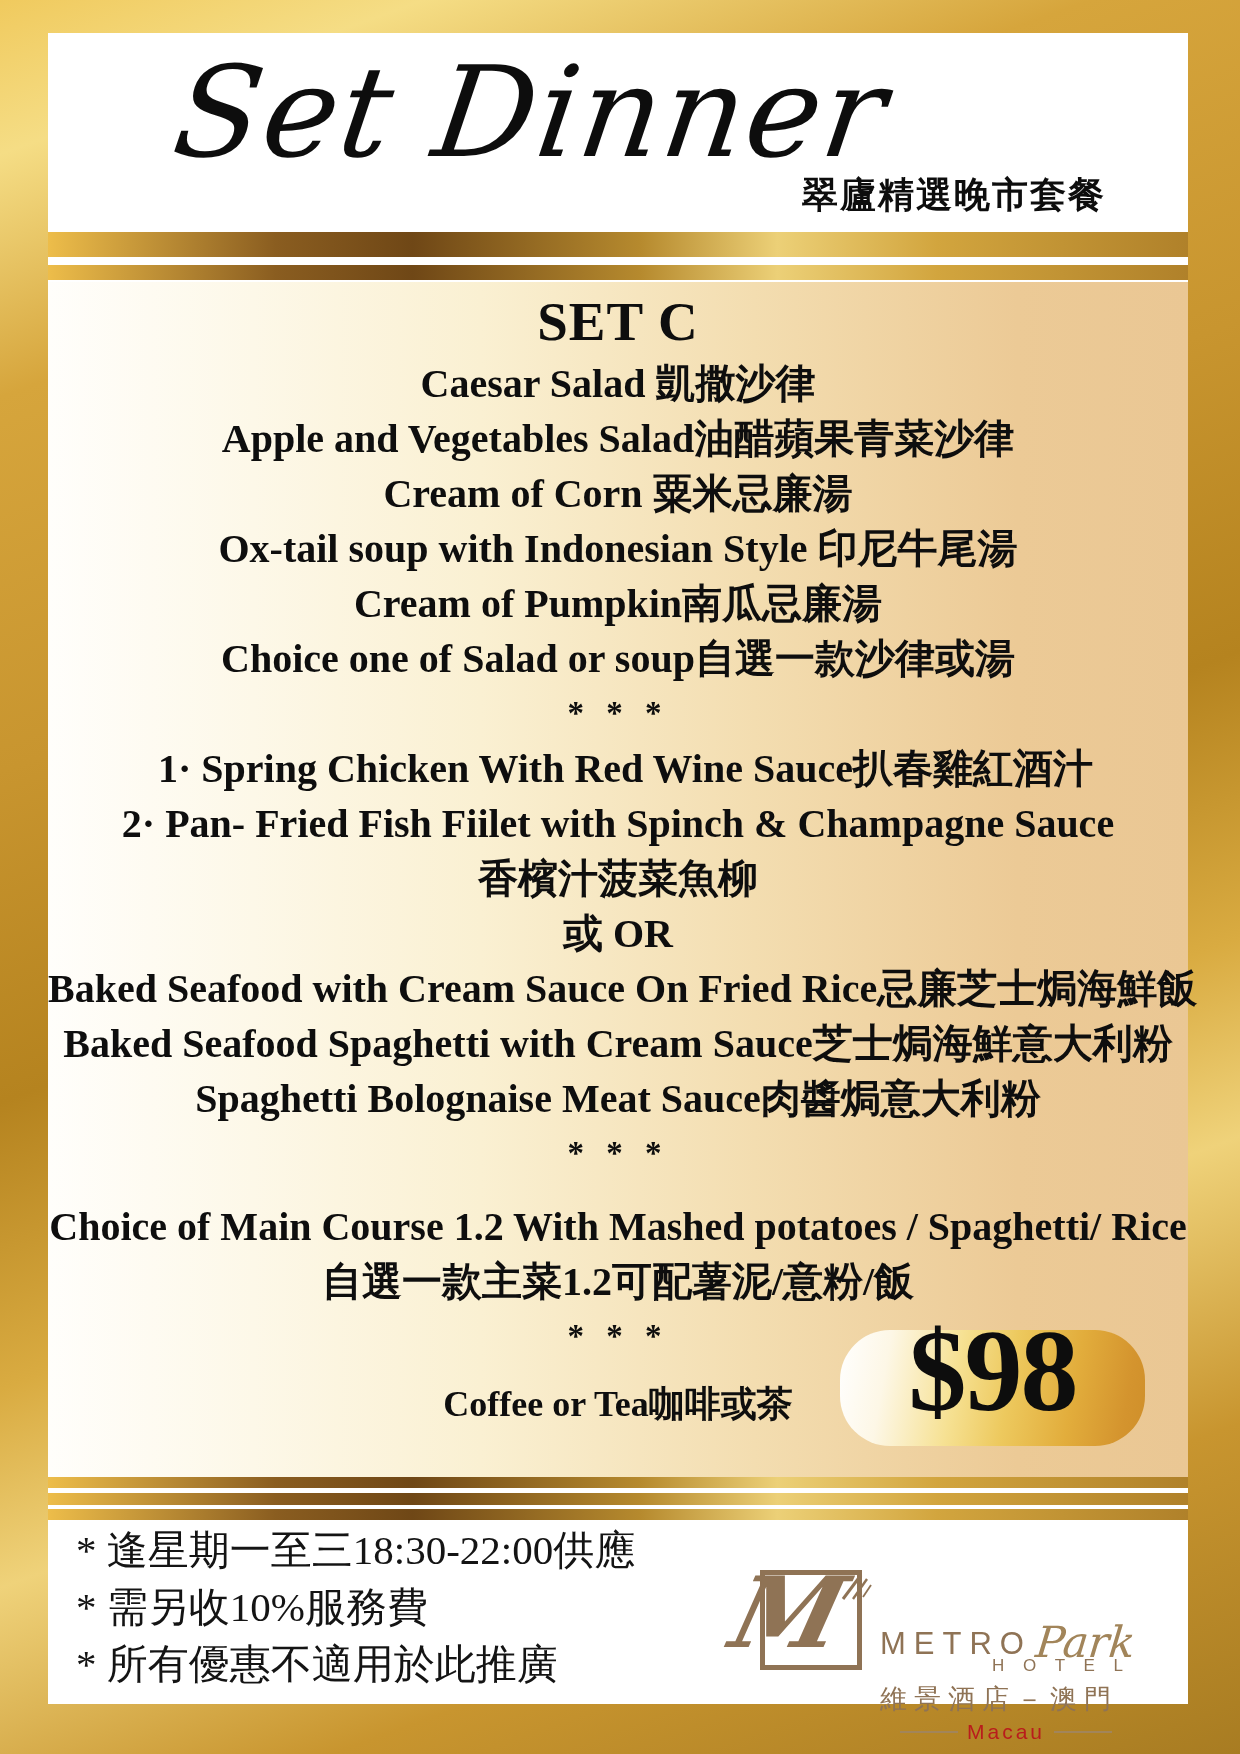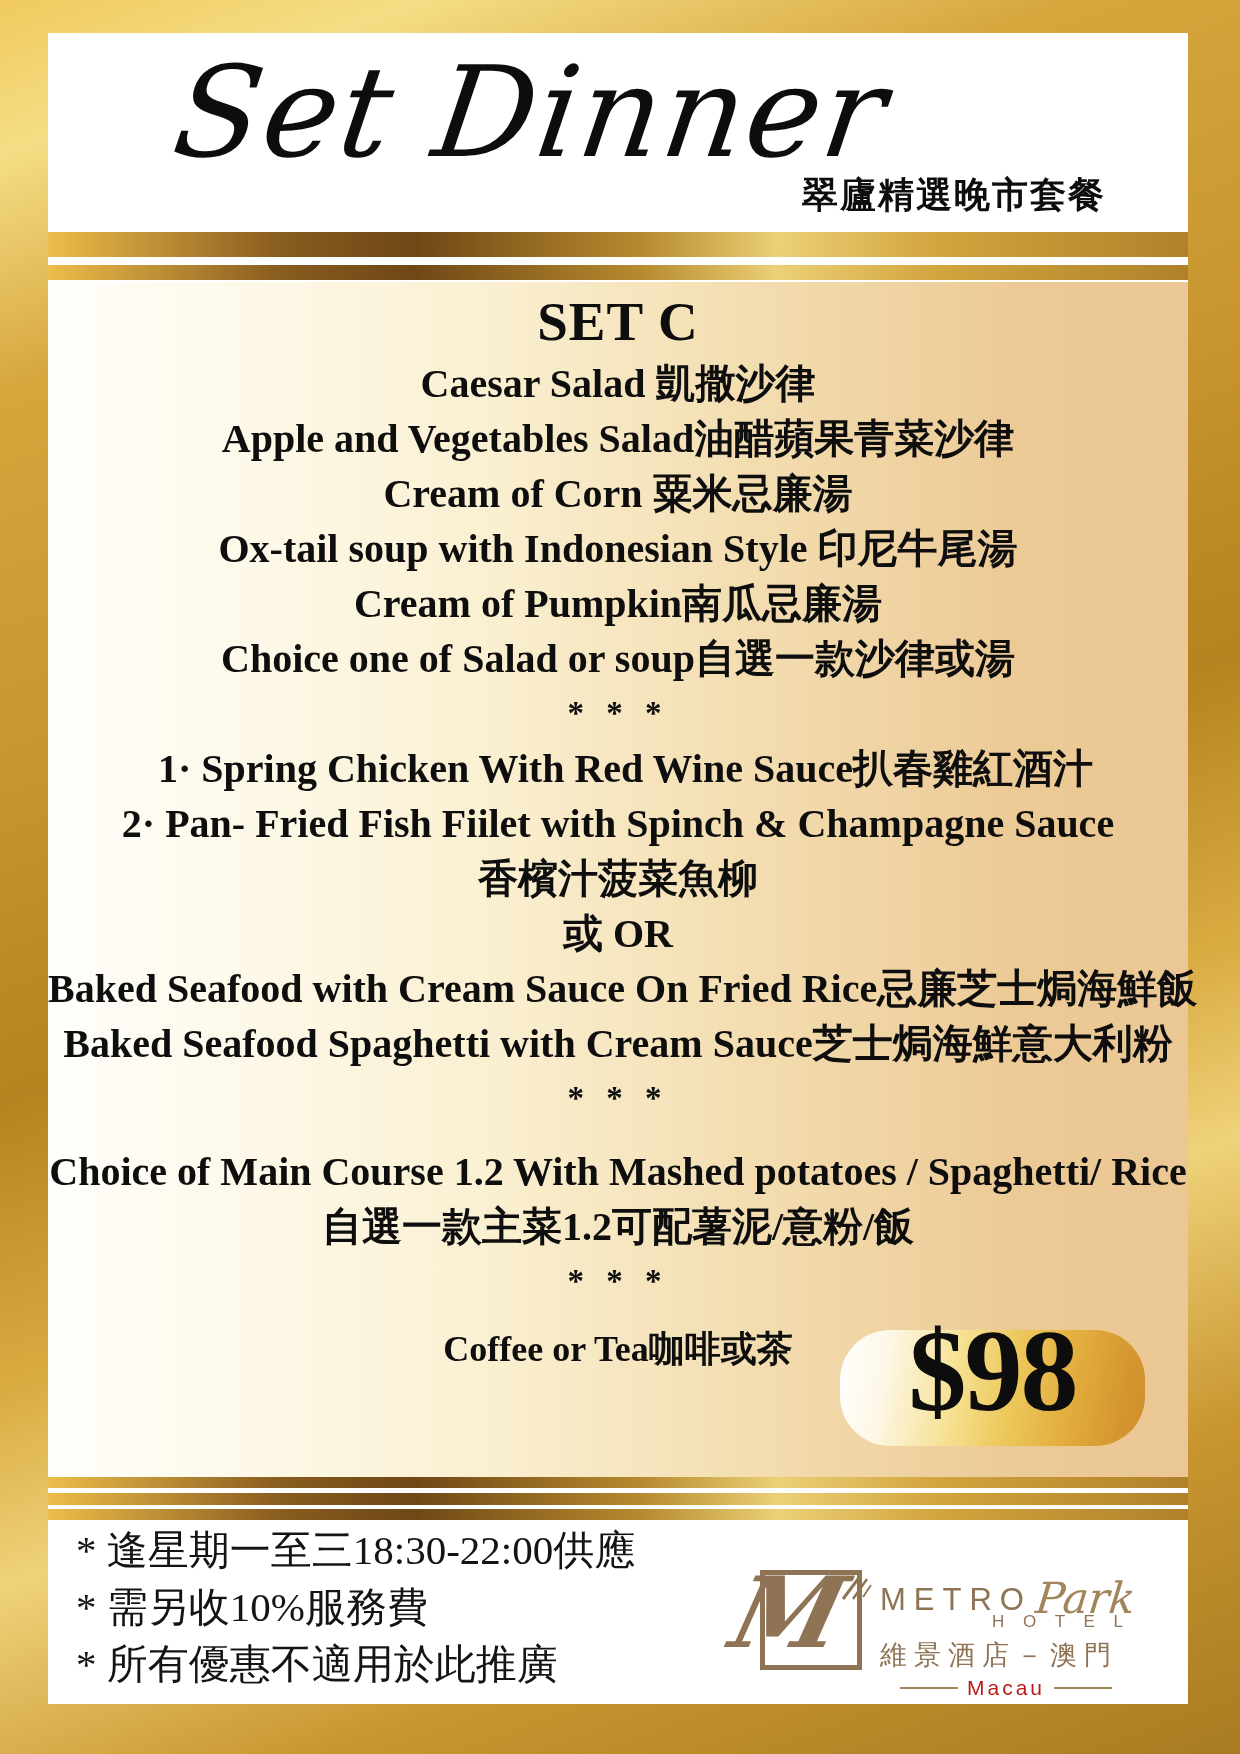--- a/index.html
+++ b/index.html
@@ -74,21 +74,21 @@
   }
   .logo{position:absolute;left:712px;top:50px;display:flex;align-items:flex-start;}
   .logo-mark{position:relative;width:92px;height:90px;border:5px solid #8f7355;}
   .logo-m{
     position:absolute;left:-30px;top:-12px;
     font-family:"DejaVu Serif","Liberation Serif",serif;
     font-style:italic;font-weight:700;font-size:98px;color:#8f7355;
     transform:skewX(-14deg);line-height:100px;
   }
   .speedlines{position:absolute;right:-16px;top:-6px;}
-  .logo-text{margin-left:18px;width:252px;}
+  .logo-text{margin-left:18px;width:252px;margin-top:44px;}
   .logo-row1{display:flex;align-items:baseline;}
   .logo-metro{
     font-family:"Liberation Sans","DejaVu Sans",sans-serif;
     font-size:31px;letter-spacing:8px;color:#8f7355;font-weight:400;
   }
   .logo-park{
     font-family:"DejaVu Serif","Liberation Serif",serif;
     font-style:italic;font-size:43px;color:#a2855a;margin-left:4px;
     transform:skewX(-6deg);position:relative;top:3px;
   }
@@ -129,20 +129,21 @@
       <div class="line">Ox-tail soup with Indonesian Style 印尼牛尾湯</div>
       <div class="line">Cream of Pumpkin南瓜忌廉湯</div>
       <div class="line">Choice one of Salad or soup自選一款沙律或湯</div>
       <div class="line stars">* * *</div>
       <div class="line gap-a">1· Spring Chicken With Red Wine Sauce扒春雞紅酒汁</div>
       <div class="line">2· Pan- Fried Fish Fiilet with Spinch &amp; Champagne Sauce</div>
       <div class="line">香檳汁菠菜魚柳</div>
       <div class="line">或 OR</div>
       <div class="line">Baked Seafood with Cream Sauce On Fried Rice忌廉芝士焗海鮮飯</div>
       <div class="line">Baked Seafood Spaghetti with Cream Sauce芝士焗海鮮意大利粉</div>
+      <div class="line">Spaghetti Bolognaise Meat Sauce肉醬焗意大利粉</div>
       <div class="line stars">* * *</div>
       <div class="line gap-b">Choice of Main Course 1.2 With Mashed potatoes / Spaghetti/ Rice</div>
       <div class="line">自選一款主菜1.2可配薯泥/意粉/飯</div>
       <div class="line stars">* * *</div>
       <div class="coffee-row">Coffee or Tea咖啡或茶</div>
 
       <div class="price-box">
         <div class="price-text">$98</div>
       </div>
     </div>

